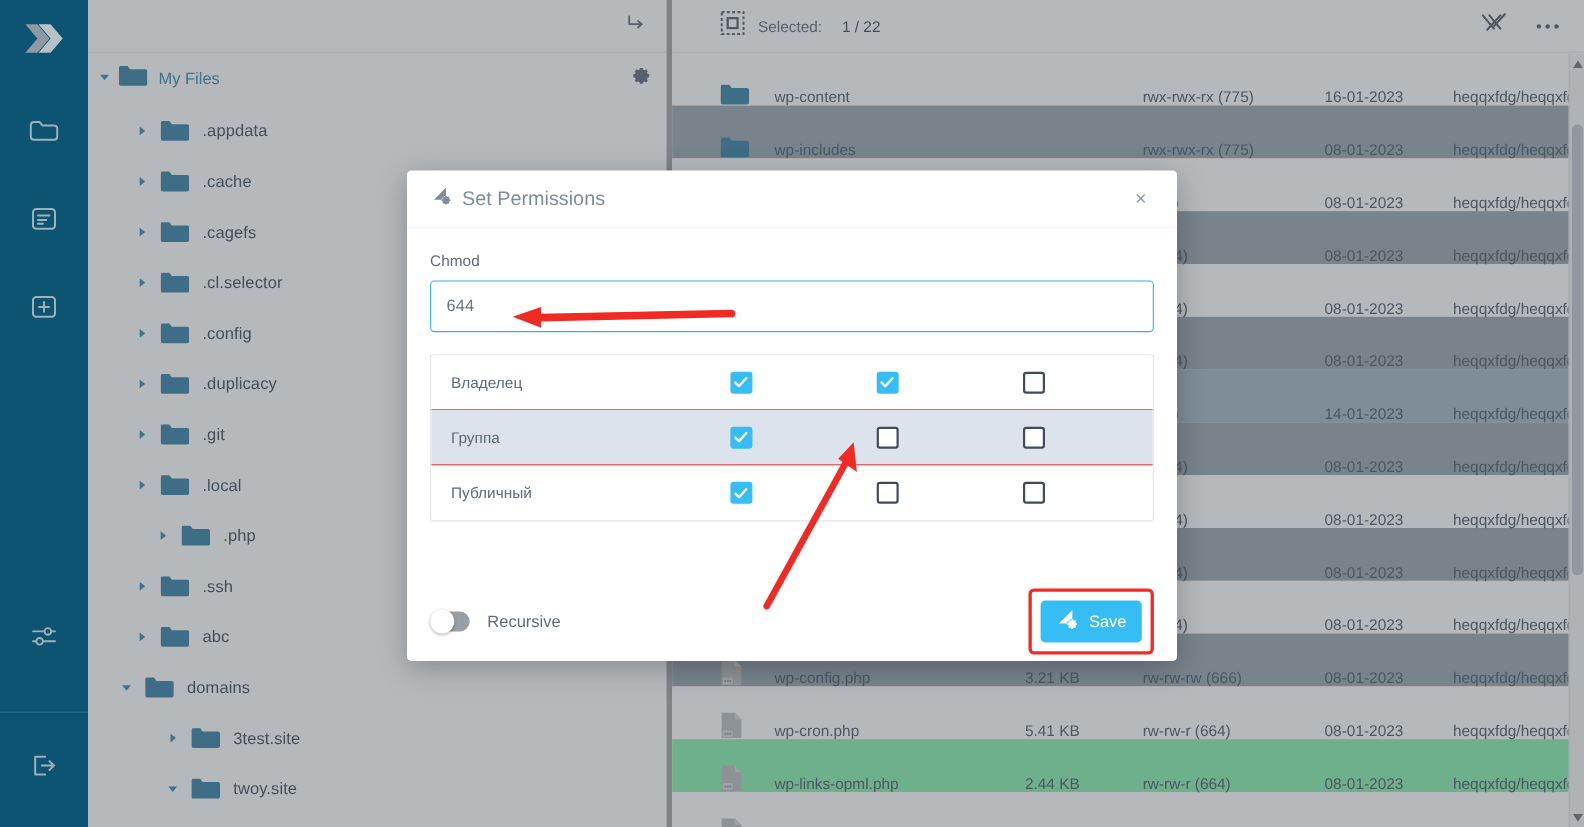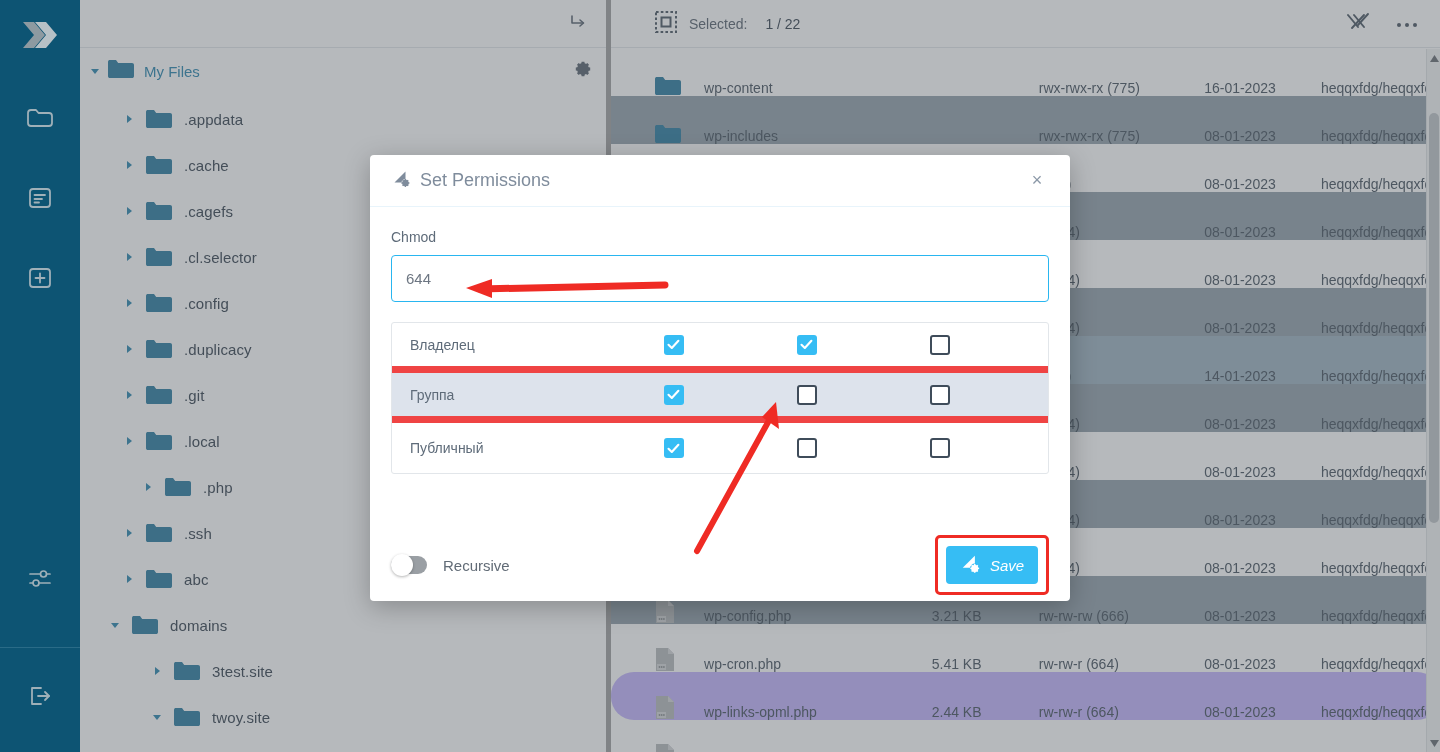--- a/index.html
+++ b/index.html
@@ -127,21 +127,21 @@
     font-size: 15px; color:#6d7682; padding: 0 14px;
     font-family:"Liberation Sans", sans-serif; outline:none; background:#fff;
   }
   .perm-table {
     margin-top: 20px; width: 658px; border: 1px solid #e2e6ea; border-radius: 3px;
     overflow:hidden;
   }
   .pt-row { display:flex; align-items:center; height: 50px; }
   .pt-head { height: 40px; border-bottom: 1px solid #e7eaee; }
   .pt-row.alt { background:#dde3ec; }
-  .pt-row.bdr { border-bottom: 7px solid #ef4444; }
+  .pt-row.bdr { border-bottom: 1px solid #ef4444; }
   .pt-c0 { width: 215px; padding-left: 18px; font-size:14px; color:#5e6b79; }
   .pt-c  { width: 133px; display:flex; align-items:center; justify-content:center;
            font-size:14px; color:#5e6b79; }
   .cbx {
     width: 20px; height:20px; border-radius: 3px;
     display:flex; align-items:center; justify-content:center; cursor:pointer;
   }
   .cbx.on  { background:#36bdf4; }
   .cbx.off { background:#fff; border: 2px solid #3f4c5a; }
   .modal-foot {
@@ -156,21 +156,21 @@
     background:#fff; box-shadow: 0 1px 3px rgba(0,0,0,.3);
   }
   .toggle-label { font-size:15px; color:#616b76; margin-left:16px; }
   .save-wrap {
     margin-left:auto; border: 3px solid #ef2b24; border-radius: 5px;
     padding: 8px; background: #fff;
   }
   .save-btn {
     width: 92px; height: 38px; background:#36bdf4; border-radius:4px; border:none;
     display:flex; align-items:center; justify-content:center; gap:8px;
-    color:#fff; font-size:15px; font-family:"Liberation Sans",sans-serif; cursor:pointer;font-style:italic;
+    color:#fff; font-size:15px; font-family:"Liberation Sans",sans-serif; cursor:pointer;
   }
 
   
   .annot { position:absolute; inset:0; z-index:70; pointer-events:none; }
 </style>
 </head>
 <body>
 
 <div id="app">
 
@@ -674,21 +674,21 @@
                 <circle cx="6.7" cy="20" r="0.9" fill="#8d9194"></circle>
                 <circle cx="8.9" cy="20" r="0.9" fill="#8d9194"></circle>
               </svg>
             </span>
             <span class="nm">wp-cron.php</span>
             <span class="sz">5.41 KB</span>
             <span class="pm">rw-rw-r (664)</span>
             <span class="dt">08-01-2023</span>
             <span class="ow">heqqxfdg/heqqxfdg</span>
           </div>
-          <div class="frow selected" style="background: #c4b5fd; border-radius: 23px;">
+          <div class="frow selected" style="background: #86efac;">
             <span class="ic">
               <svg width="20" height="25" viewBox="0 0 20 25">
                 <path d="M1 1 L13 1 L19 7 L19 24 L1 24 Z" fill="#b9bcbe"></path>
                 <path d="M13 1 L19 7 L13 7 Z" fill="#d6d8da"></path>
                 <rect x="2" y="17" width="9" height="6" fill="#d6d8da"></rect>
                 <circle cx="4.5" cy="20" r="0.9" fill="#8d9194"></circle>
                 <circle cx="6.7" cy="20" r="0.9" fill="#8d9194"></circle>
                 <circle cx="8.9" cy="20" r="0.9" fill="#8d9194"></circle>
               </svg>
             </span>

